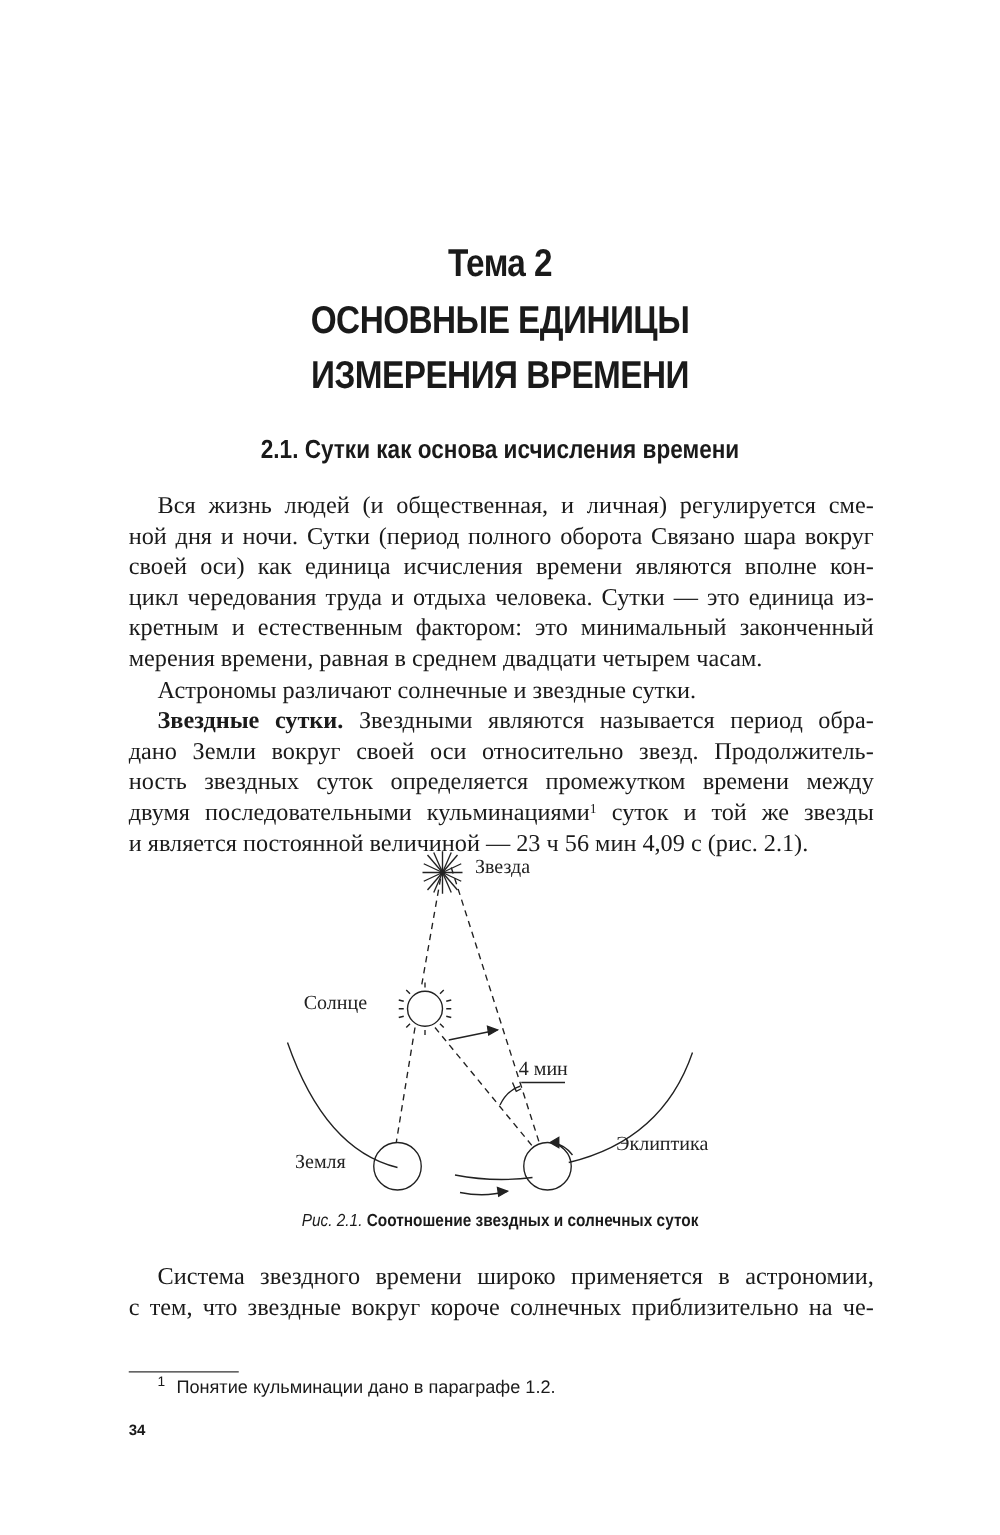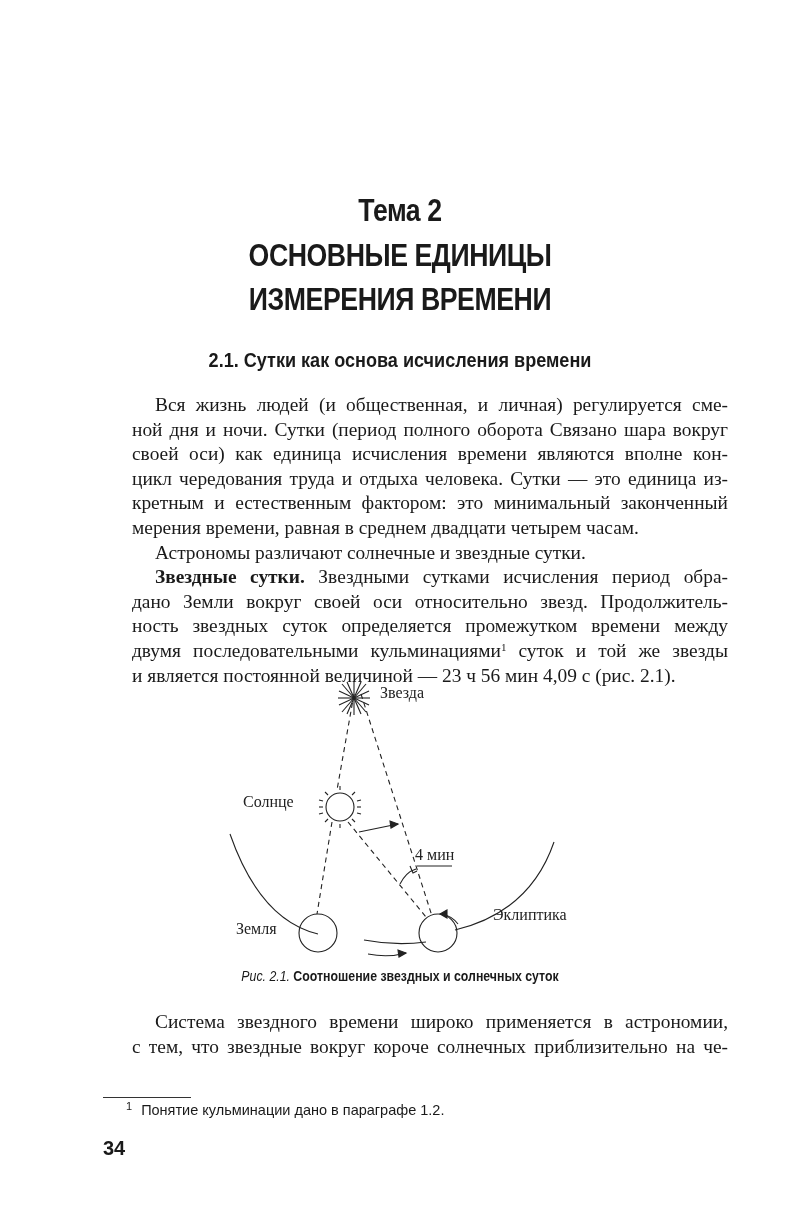--- a/index.html
+++ b/index.html
@@ -5,54 +5,54 @@
   html, body { margin:0; padding:0; background:#ffffff; }
   body { width:800px; height:1228px; position:relative; overflow:hidden; color:#1a1a1a; }
   .title-block { position:absolute; left:0; width:800px; text-align:center;
     font-family:"Liberation Sans", sans-serif; font-weight:bold; letter-spacing:-0.5px; }
   .t1 { top:193px; font-size:31px; transform:scaleX(0.86); }
   .t2 { top:238px; font-size:31px; transform:scaleX(0.86); }
   .t3 { top:282px; font-size:31px; transform:scaleX(0.86); }
   .section { position:absolute; left:0; width:800px; top:348px; text-align:center;
     font-family:"Liberation Sans", sans-serif; font-weight:bold; font-size:21px; transform:scaleX(0.86); }
   .para { position:absolute; left:103px; width:596px; font-family:"Liberation Serif", serif;
-    font-size:19.4px; line-height:24.6px; text-align:justify; text-align-last:auto;margin-left:29px; }
+    font-size:19.4px; line-height:24.6px; text-align:justify; text-align-last:auto; }
   .line { display:block; text-align:justify; text-align-last:justify; white-space:nowrap; }
   .line.last { text-align-last:left; }
   .indent { padding-left:23px; }
   sup { font-size:11px; vertical-align:6px; line-height:0; }
   .figure { position:absolute; left:220px; top:672px; width:370px; height:290px;text-align:right; }
   .caption { position:absolute; left:0; width:800px; top:968px; text-align:center;
     font-family:"Liberation Sans", sans-serif; font-size:14px; transform:scaleX(0.88); }
   .caption .cap-label { font-style:italic; }
   .caption .cap-text { font-weight:bold; }
   .fn-rule { position:absolute; left:103px; top:1097px; width:88px; height:0; border-top:1px solid #333; }
   .footnote { position:absolute; left:126px; top:1102px; font-family:Liberation Sans, sans-serif; font-size:14.5px; }
   .footnote sup { font-size:11px; vertical-align:5px; margin-right:9px; }
-  .page-num { position:absolute; left:103px; top:1137px; font-family:"Liberation Sans", sans-serif; font-weight:bold; font-size:20px; }
+  .page-num { position:absolute; left:103px; top:1137px; font-family:"Liberation Sans", sans-serif; font-weight:bold; font-size:12px; }
   .diagram-label { font-family:"Liberation Serif", serif; font-size:16px; fill:#222; }
 </style>
 </head>
 <body>
 
 <div class="title-block t1">Тема 2</div>
 <div class="title-block t2">ОСНОВНЫЕ ЕДИНИЦЫ</div>
 <div class="title-block t3">ИЗМЕРЕНИЯ ВРЕМЕНИ</div>
 
 <div class="section">2.1. Сутки как основа исчисления времени</div>
 
 <div class="para" style="top:393px;">
   <span class="line indent">Вся жизнь людей (и общественная, и личная) регулируется сме-</span>
   <span class="line">ной дня и ночи. Сутки (период полного оборота Связано шара вокруг</span>
   <span class="line">своей оси) как единица исчисления времени являются вполне кон-</span>
   <span class="line">цикл чередования труда и отдыха человека. Сутки — это единица из-</span>
   <span class="line">кретным и естественным фактором: это минимальный законченный</span>
   <span class="line last">мерения времени, равная в среднем двадцати четырем часам.</span>
   <span class="line last indent">Астрономы различают солнечные и звездные сутки.</span>
-  <span class="line indent"><b>Звездные сутки.</b><span> Звездными сутками исчисления период обра-</span></span>
+  <span class="line indent"><b>Звездные сутки.</b><span> Звездными являются называется период обра-</span></span>
   <span class="line">дано Земли вокруг своей оси относительно звезд. Продолжитель-</span>
   <span class="line">ность звездных суток определяется промежутком времени между</span>
   <span class="line"><span>двумя последовательными кульминациями</span><sup>1</sup><span> суток и той же звезды</span></span>
   <span class="line last">и является постоянной величиной — 23 ч 56 мин 4,09 с (рис. 2.1).</span>
 </div>
 
 <div class="figure">
   <svg width="370" height="290" viewBox="0 0 370 290">
     <g stroke="#222" fill="none" stroke-width="1.1">
 

